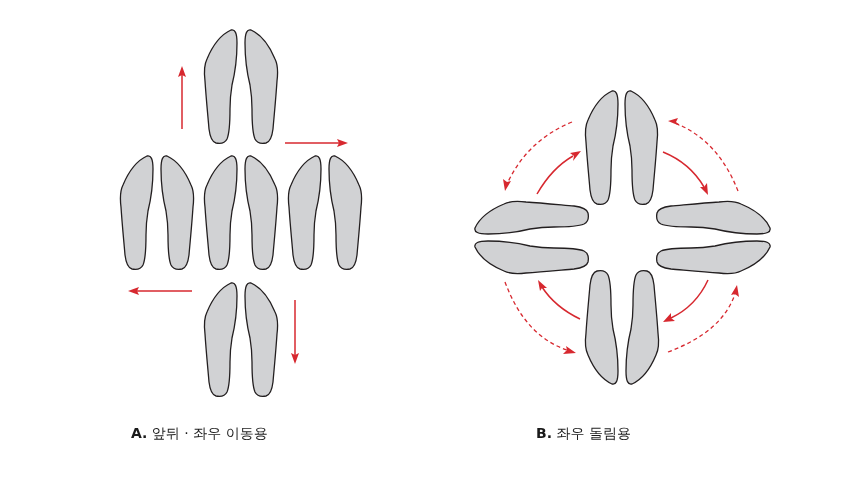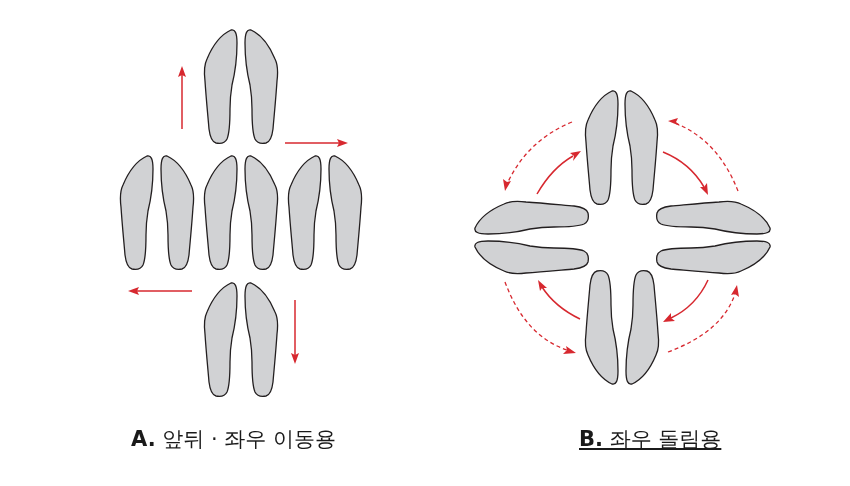--- a/index.html
+++ b/index.html
@@ -1,23 +1,23 @@
 <!DOCTYPE html>
 <html><head>
 <meta charset="utf-8">
 <style>
   html, body { margin: 0; padding: 0; background: #ffffff; }
   body { width: 850px; height: 486px; position: relative; overflow: hidden;
          font-family: "DejaVu Sans", "Liberation Sans", sans-serif; }
   #figure { position: absolute; left: 0; top: 0; width: 850px; height: 486px; }
-  .caption { position: absolute; top: 425px; font-size: 21px; color: #1a1a1a;
+  .caption { position: absolute; top: 425px; font-size: 14px; color: #1a1a1a;
              white-space: nowrap; letter-spacing: 0px; }
   .caption b { font-weight: bold; }
   #caption-a { left: 131px; }
-  #caption-b { left: 579px; text-decoration: underline; }
+  #caption-b { left: 536px; }
   .insole { fill: #d1d2d4; stroke: #231f20; stroke-width: 1.3; }
   .arr { stroke: #d7282f; stroke-width: 1.5; fill: none; }
   .arr-dash { stroke: #d7282f; stroke-width: 1.3; fill: none; stroke-dasharray: 4 3; }
   .head { fill: #d7282f; stroke: none; }
 </style>
 </head>
 <body>
 
 <svg id="figure" viewBox="0 0 850 486" xmlns="http://www.w3.org/2000/svg">
   <defs>

